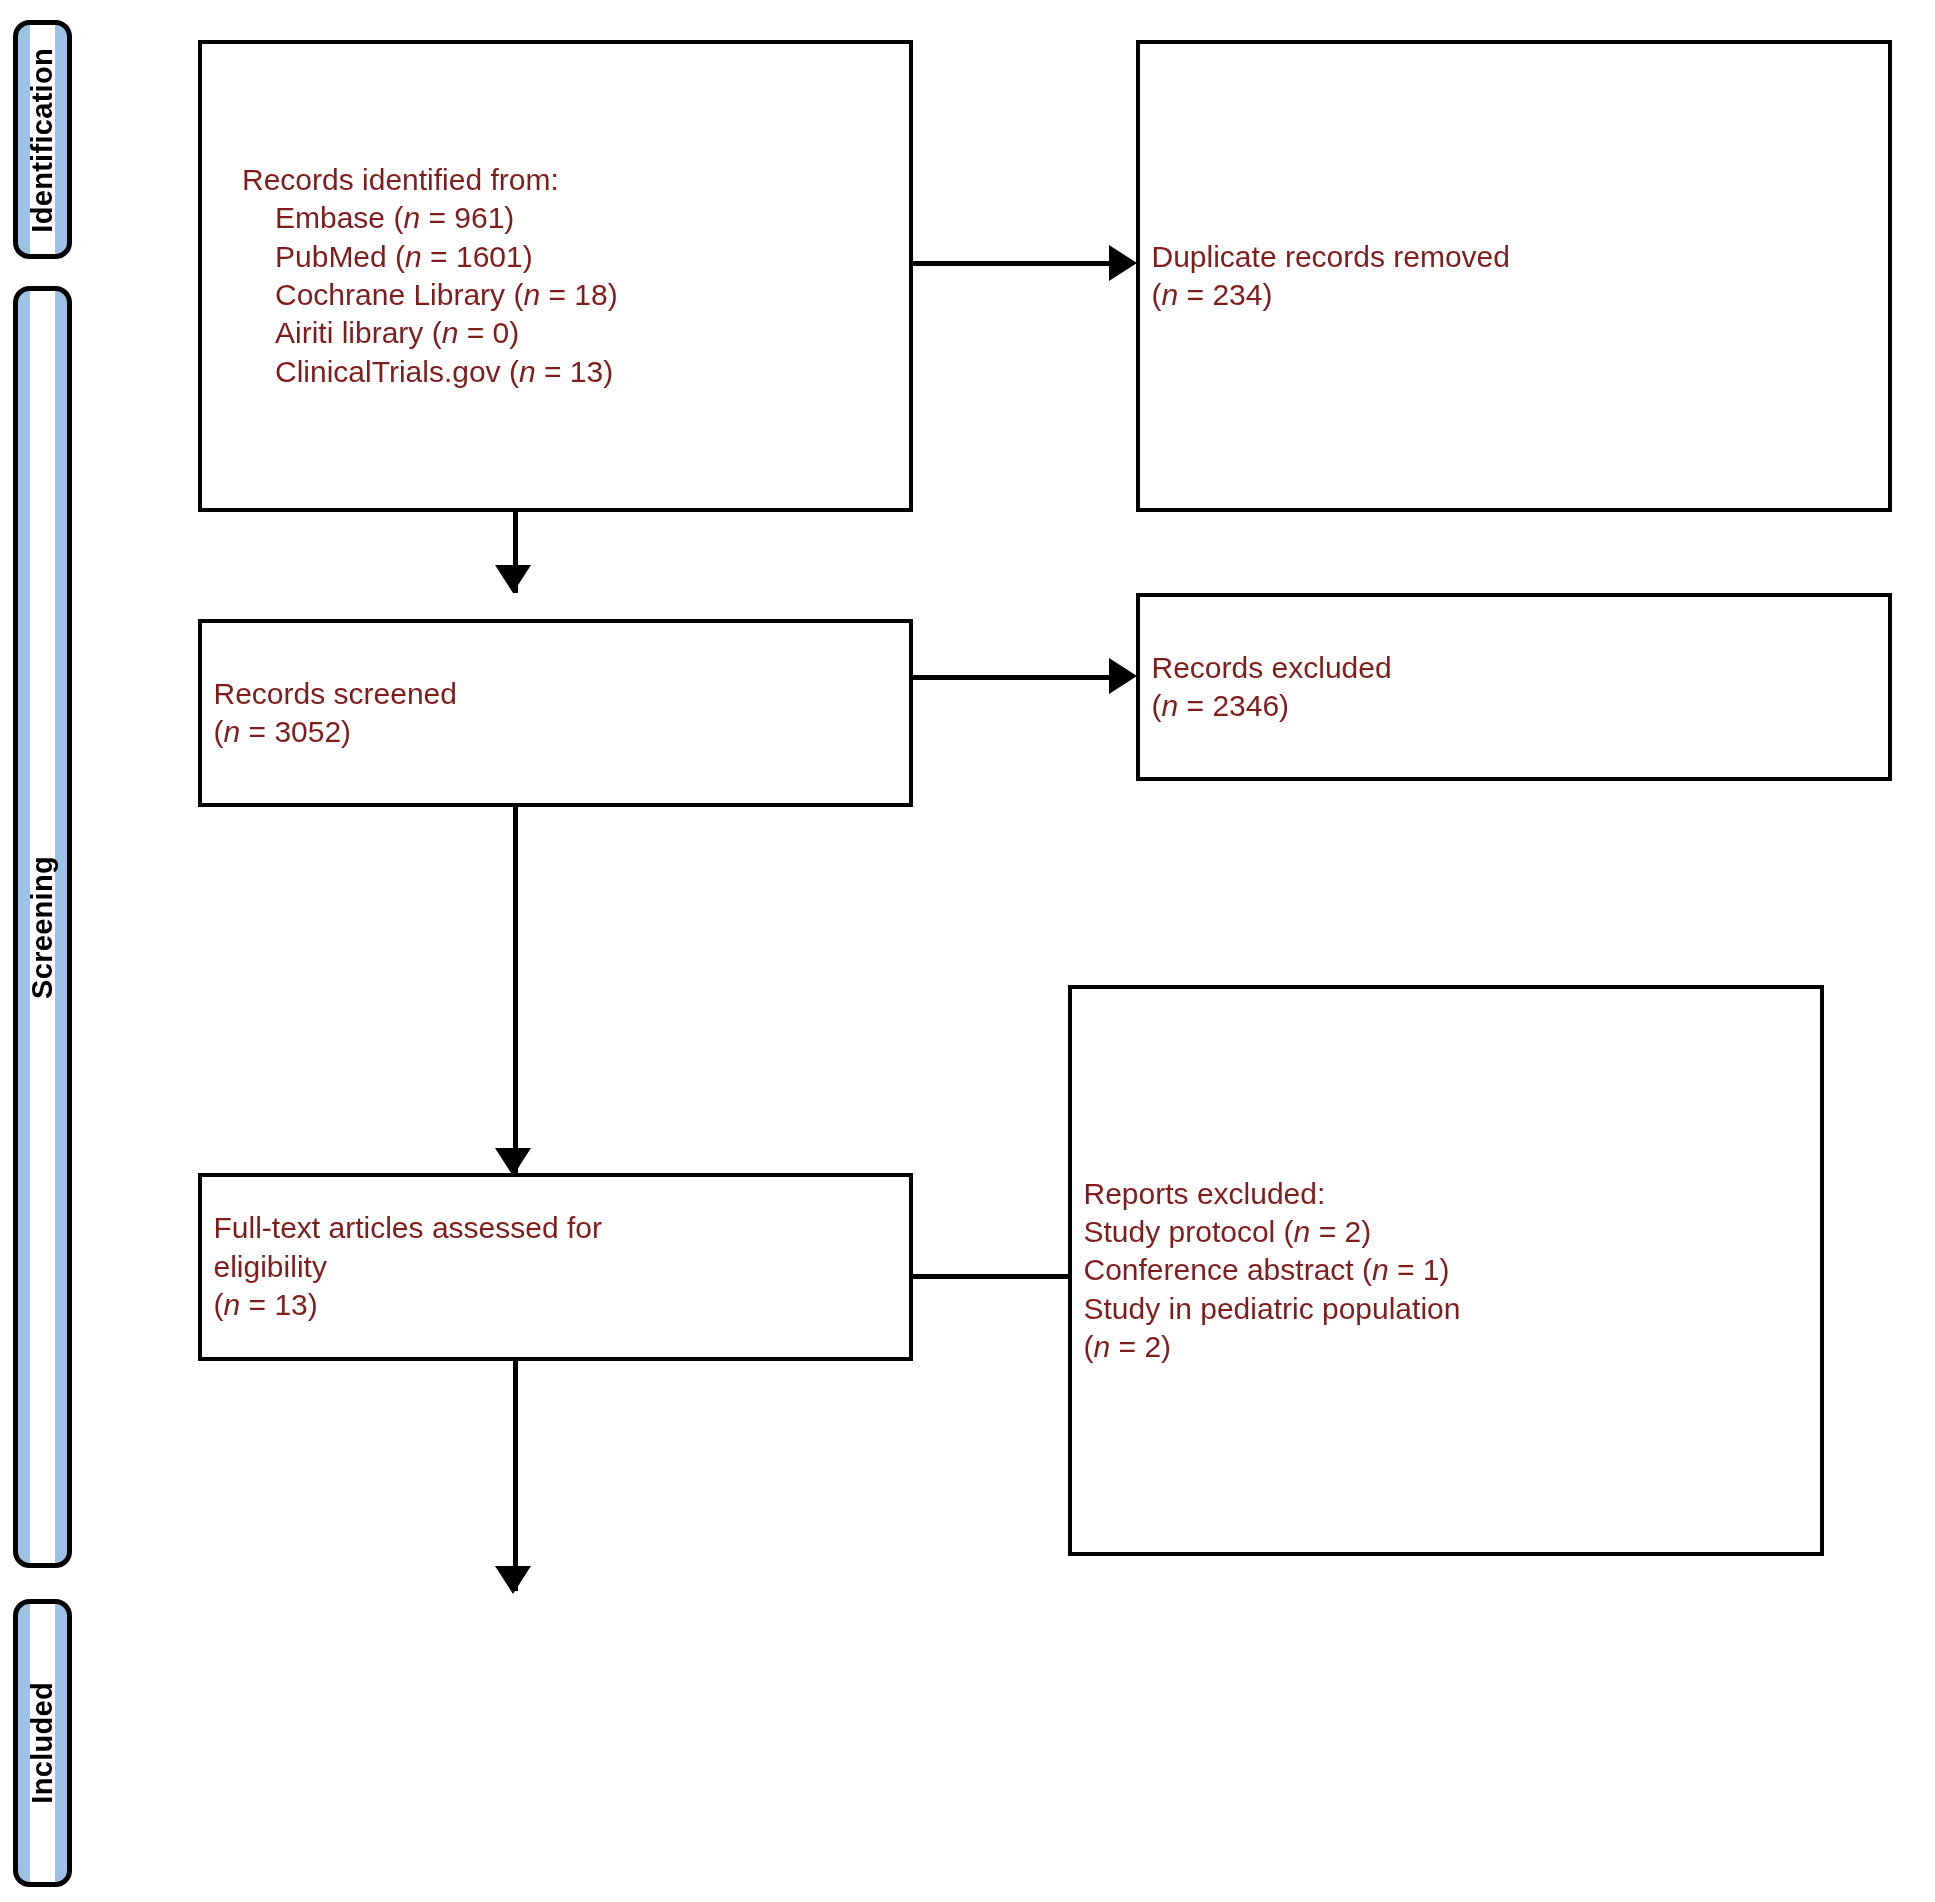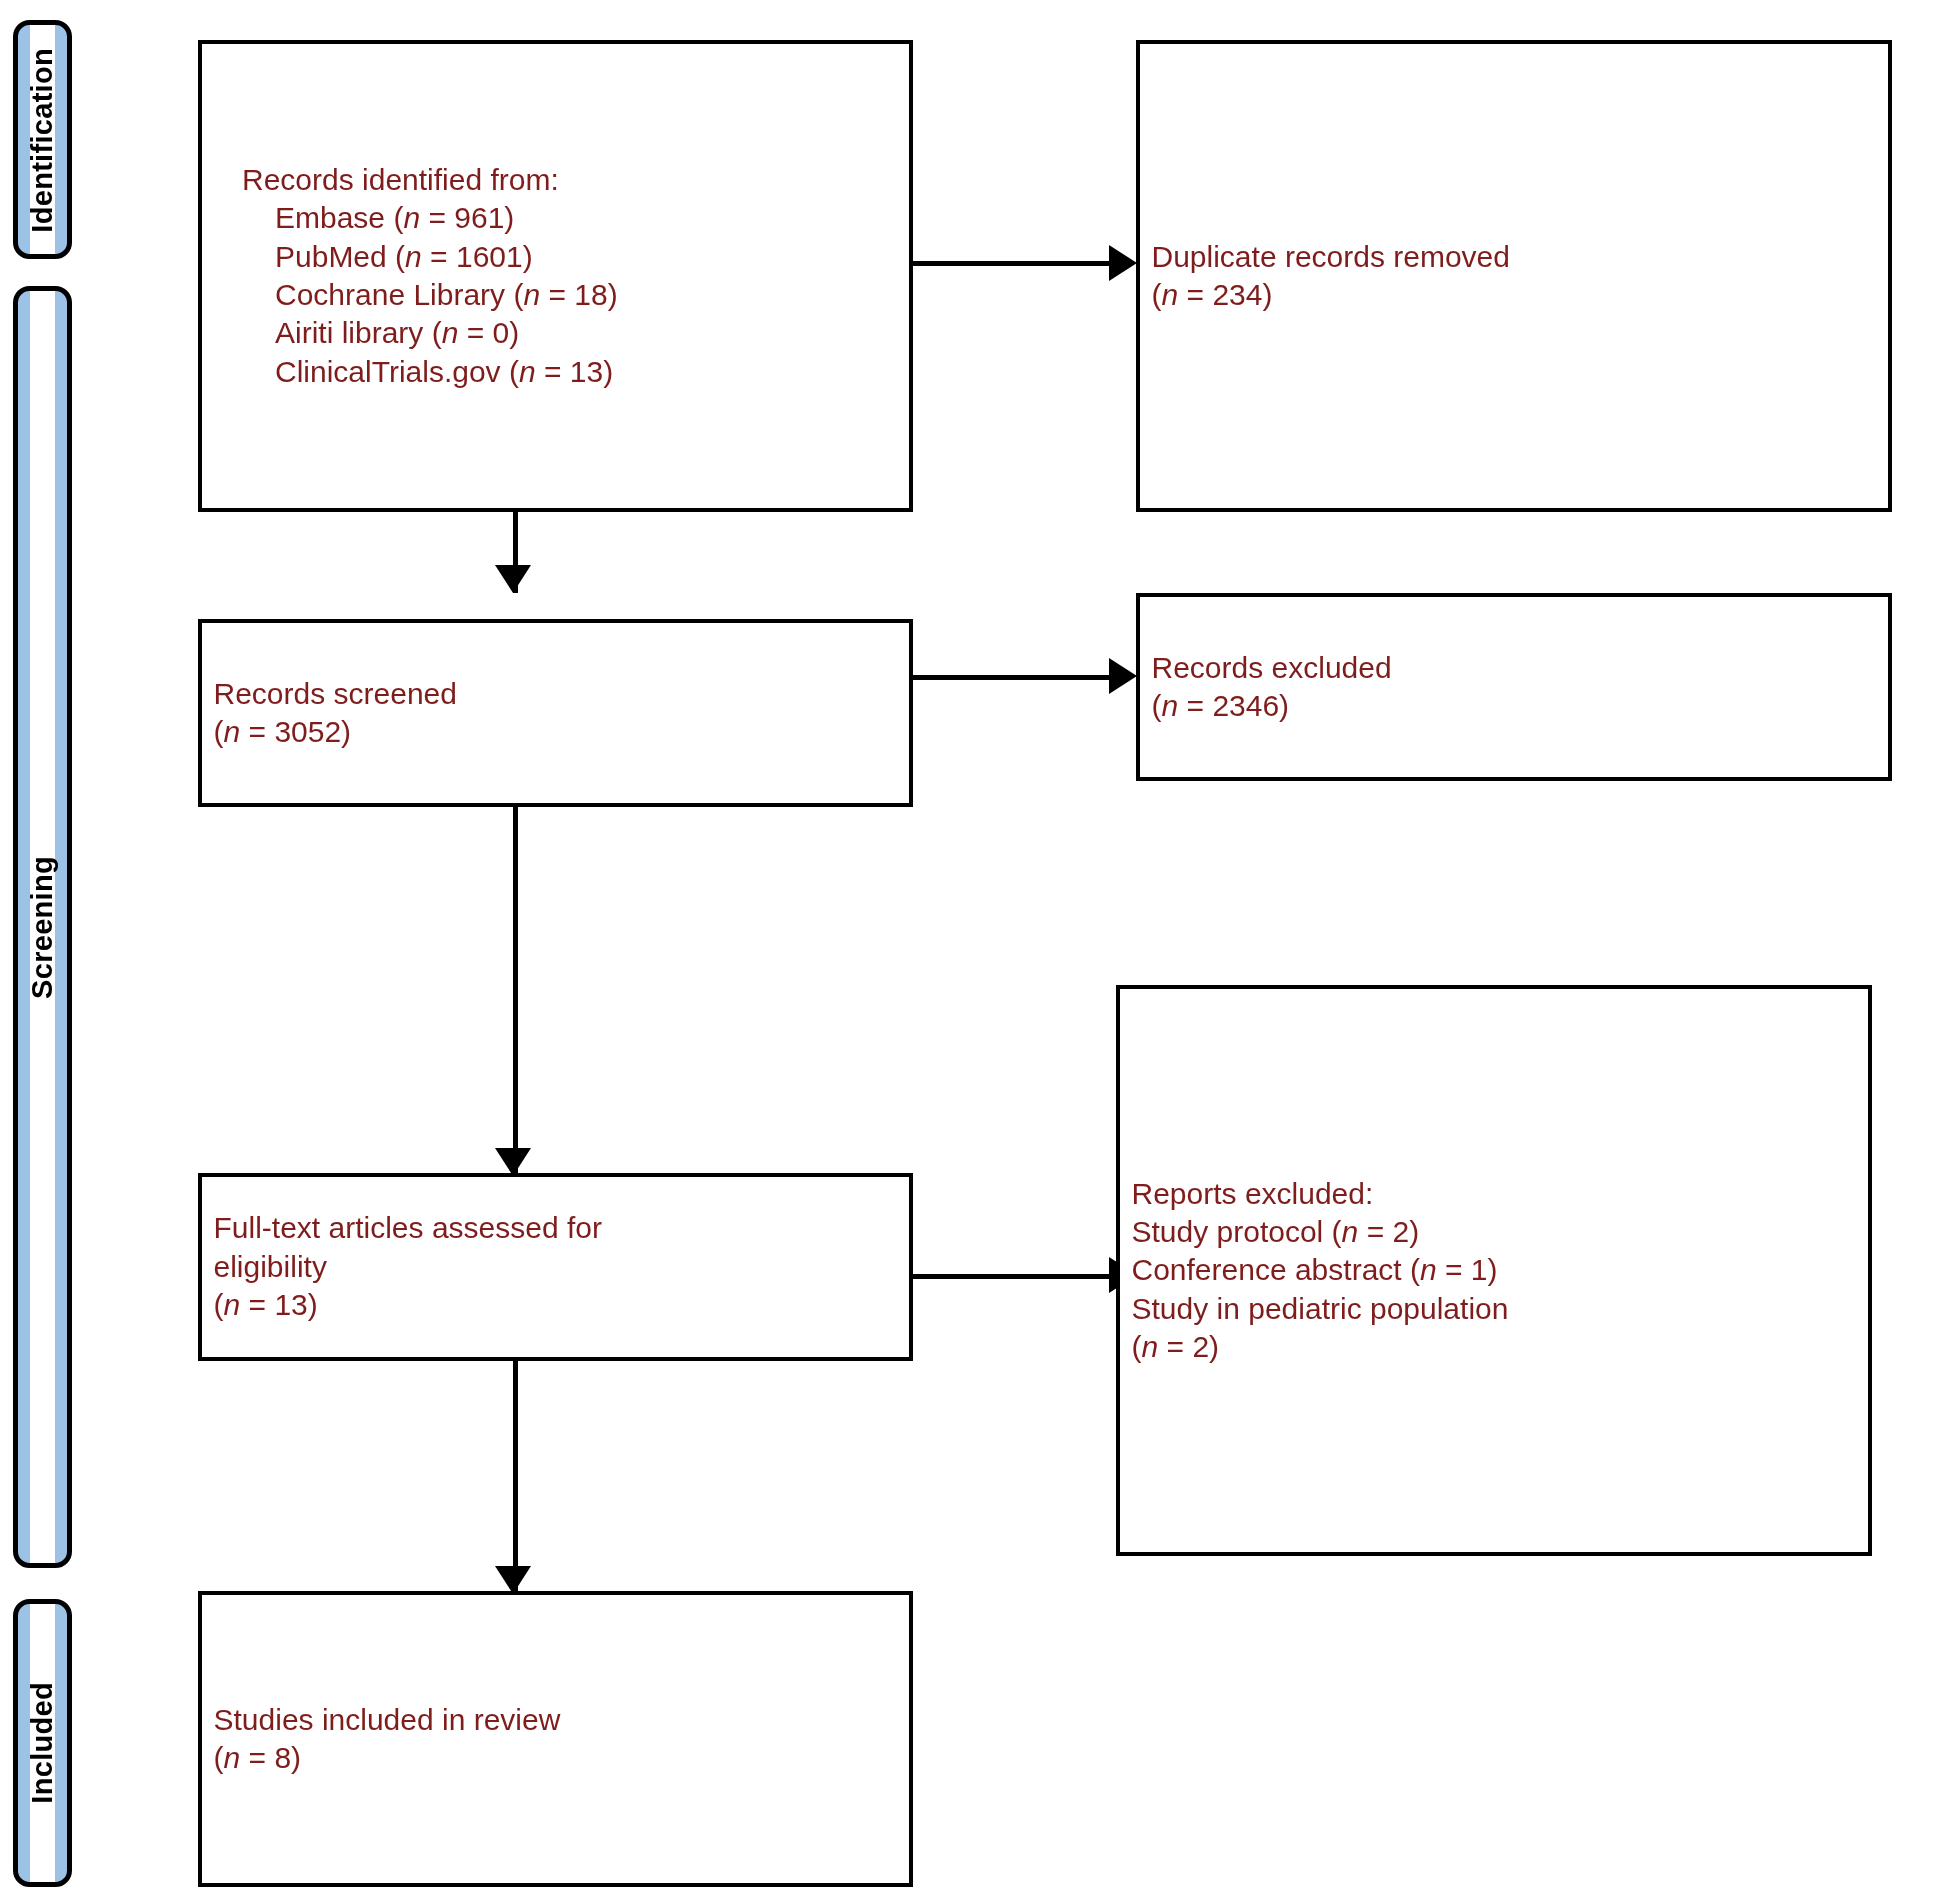--- a/index.html
+++ b/index.html
@@ -198,41 +198,33 @@
       <span>Full-text articles assessed for</span>
     </div>
     <div class="line">
       <span>eligibility</span>
     </div>
     <div class="line">
       <span>(</span><span class="it">n</span><span> = 13)</span>
     </div>
   </div>
 
-  <div class="flow-box" style="left:1116px; top:985px; width:756px; height:571px;">
+  <div class="flow-box" style="left:1068px; top:985px; width:756px; height:571px;">
     <div class="line">
       <span>Reports excluded:</span>
     </div>
     <div class="line">
       <span>Study protocol (</span><span class="it">n</span><span> = 2)</span>
     </div>
     <div class="line">
       <span>Conference abstract (</span><span class="it">n</span><span> = 1)</span>
     </div>
     <div class="line">
       <span>Study in pediatric population</span>
     </div>
     <div class="line">
       <span>(</span><span class="it">n</span><span> = 2)</span>
     </div>
   </div>
 
-  <div class="flow-box" style="left:198px; top:1591px; width:715px; height:296px;">
-    <div class="line">
-      <span>Studies included in review</span>
-    </div>
-    <div class="line">
-      <span>(</span><span class="it">n</span><span> = 8)</span>
-    </div>
-  </div>
 
 </div>
 
 
 </body></html>

